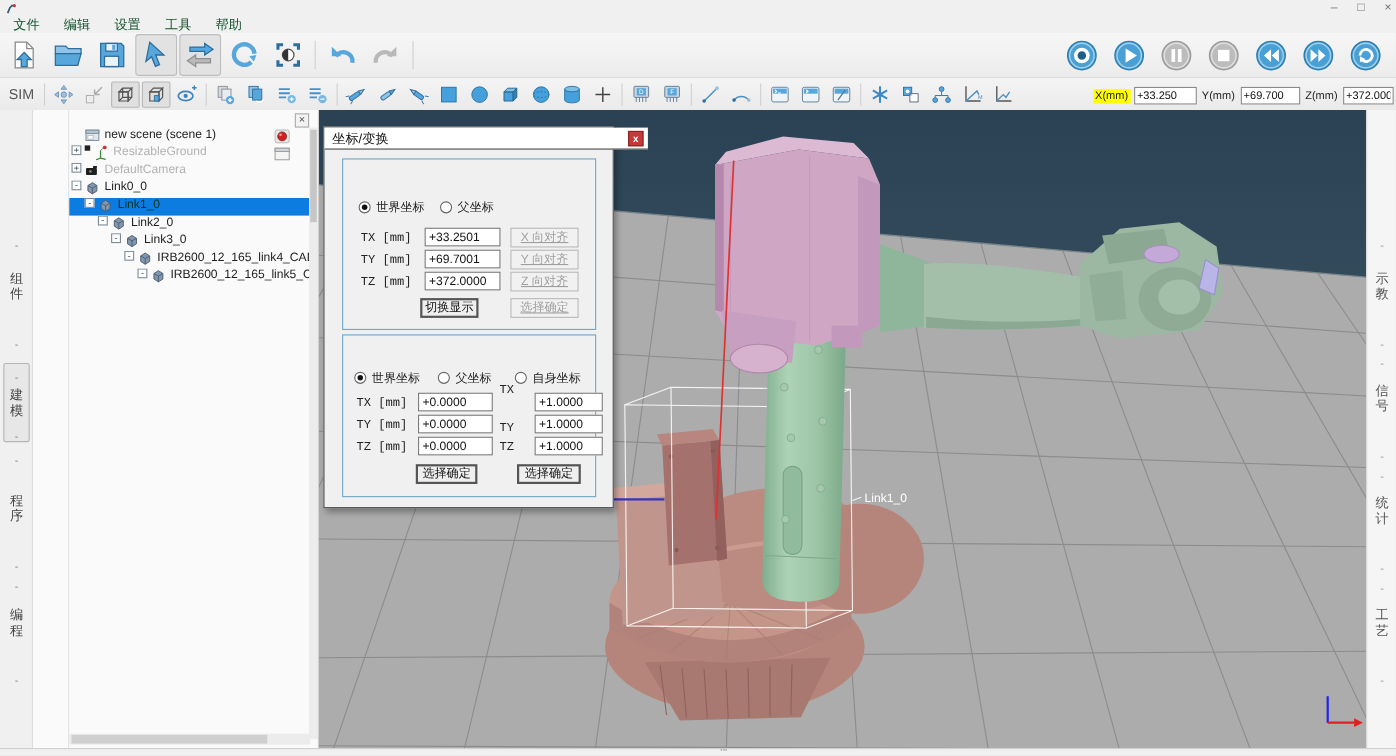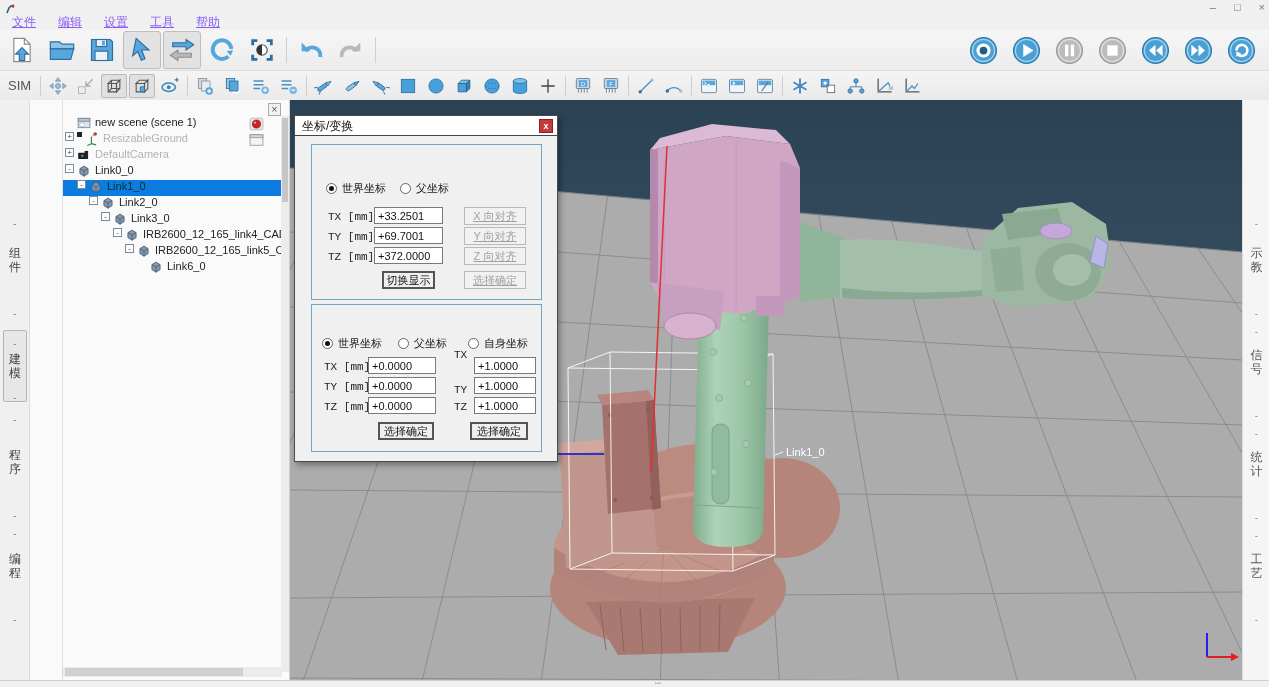--- a/index.html
+++ b/index.html
@@ -4,21 +4,21 @@
 <style>
   html,body{margin:0;padding:0;background:#d8d8d8;}
   *{box-sizing:border-box;font-family:"Liberation Sans","DejaVu Sans",sans-serif;}
   #app{position:relative;width:1269px;height:687px;background:#f0f0f0;overflow:hidden;user-select:none;}
   .abs{position:absolute;}
 
   
   #titlebar{left:0;top:0;width:1269px;height:14px;background:#f0f0f0;}
   #win-controls{right:4px;top:0;height:14px;display:flex;gap:18px;color:#777;font-size:11px;line-height:14px;}
   #menubar{left:0;top:14px;width:1269px;height:16px;background:#f0f0f0;display:flex;gap:14px;padding-left:8px;}
-  .menu-item{font-size:12px;color:#8b5cf6;line-height:16px;padding:0 4px;text-decoration:underline;}
+  .menu-item{font-size:12px;color:#14532d;line-height:16px;padding:0 4px;}
 
   
   #toolbar-main{left:0;top:30px;width:1269px;height:41px;background:linear-gradient(#f6f6f6,#ececec);border-bottom:1px solid #dcdcdc;display:flex;align-items:center;padding-left:2px;}
   #toolbar-sim{left:0;top:71px;width:1269px;height:29px;background:linear-gradient(#f4f4f4,#eaeaea);display:flex;align-items:center;padding-left:6px;}
   .tbtn{width:38px;height:38px;display:flex;align-items:center;justify-content:center;border-radius:3px;margin:0 1px;flex:none;}
   .tbtn .ticon{width:28px;height:28px;display:block;}
   .tbtn.pressed{background:#e2e2e2;border:1px solid #bdbdbd;}
   .sbtn{width:26px;height:24px;display:flex;align-items:center;justify-content:center;border-radius:2px;margin:0 1px;flex:none;}
   .sbtn .ticon{width:20px;height:20px;display:block;}
   .sbtn.pressed{background:#e0e0e0;border:1px solid #b8b8b8;}
@@ -65,30 +65,30 @@
   #tree-hscroll{position:absolute;left:0;bottom:3px;width:219px;height:10px;background:#ececec;}
   #tree-hthumb{position:absolute;left:2px;top:1px;width:178px;height:8px;background:#cfcfcf;}
 
   
   #viewport{left:290px;top:100px;width:952px;height:580px;}
   #bottom-strip{left:0;top:680px;width:1269px;height:7px;background:#f0f0f0;border-top:1px solid #d0d0d0;}
   #grip{left:648px;top:682px;width:20px;height:3px;color:#aaa;font-size:6px;line-height:3px;text-align:center;}
 
   
   #dialog{left:294px;top:115px;width:264px;height:347px;background:#f0f0f0;border:1px solid #4a4a4a;box-shadow:2px 3px 6px rgba(0,0,0,.35);}
-  #dlg-title{position:absolute;left:0;top:0;width:262px;height:20px;background:#fff;border-bottom:1px solid #444;}
+  #dlg-title{position:absolute;left:0;top:0;width:294px;height:20px;background:#fff;border-bottom:1px solid #444;}
   #dlg-title span{font-size:12px;color:#111;line-height:20px;margin-left:7px;}
   #dlg-close{position:absolute;right:4px;top:3px;width:14px;height:14px;background:#c23b3b;border:1px solid #8e2020;color:#fff;font-size:9px;line-height:12px;text-align:center;font-weight:bold;}
   .grp{position:absolute;left:16px;width:231px;border:1px solid #6fa6c6;}
   .grp-head{position:absolute;left:0;top:10px;width:100%;text-align:center;font-size:12px;color:#222;}
   .rad{position:absolute;display:flex;align-items:center;gap:5px;font-size:11px;color:#222;}
   .rb{width:11px;height:11px;border-radius:50%;border:1px solid #666;background:#fff;flex:none;}
   .rb.on::after{content:'';display:block;width:5px;height:5px;margin:2px;border-radius:50%;background:#111;}
   .flabel{position:absolute;font-size:11px;color:#222;font-family:"Liberation Mono","DejaVu Sans Mono",monospace;}
-  .finput{position:absolute;height:17px;border:1px solid #7a7a7a;background:#fff;font-size:11px;padding:0 3px;color:#111;}
+  .finput{position:absolute;height:17px;border:1px solid #7a7a7a;background:#fff;font-size:11px;padding:0 3px;color:#111;margin-left:12px;}
   .dlgbtn{position:absolute;height:18px;background:#efefef;border:1px solid #707070;font-size:11px;color:#111;text-align:center;line-height:16px;}
   .dlgbtn.dis{color:#9f9f9f;border-color:#b9b9b9;background:#f1f1f1;text-decoration:underline;}
   .dlgbtn.def{border:2px solid #555;line-height:14px;}
 </style>
 </head>
 <body>
 
 <div id="app">
 
   <div class="abs" id="titlebar">
@@ -439,20 +439,28 @@
             <text x="18" y="17" font-size="6" fill="#4a90c4">M</text>
           </svg></span>
       </div>
       <div class="sbtn">
         <span class="ticon"><svg viewBox="0 0 24 24" width="100%" height="100%">
             <path d="M5 3v16h16" fill="none" stroke="#555" stroke-width="1.5"></path>
             <path d="M5 19l7-7 3 3 4-6" fill="none" stroke="#4a90c4" stroke-width="1.5"></path>
           </svg></span>
       </div>
     </div>
+  <div class="abs" id="coord-bar">
+    <span class="coord-label hl">X(mm)</span>
+    <input class="coord-input" style="width: 57px;" readonly="" value="+33.250">
+    <span class="coord-label">Y(mm)</span>
+    <input class="coord-input" style="width: 54px;" readonly="" value="+69.700">
+    <span class="coord-label">Z(mm)</span>
+    <input class="coord-input" style="width: 46px;" readonly="" value="+372.000">
+  </div>
 
   <div class="abs" id="left-tabs">
       <div class="vtab-dash" style="top: 118px;">-</div>
       <div class="vtab-label" style="top: 146px;">
         <span>组</span>
         <span>件</span>
       </div>
       <div class="vtab-dash" style="top: 208px;">-</div>
       <div class="vtab-box" style="top: 230px; height: 72px;"></div>
       <div class="vtab-dash" style="top: 238px;">-</div>
@@ -838,30 +846,20 @@
         <div class="trow" style="padding-left: 62px;">
           <span class="texp">-</span>
           <span class="ticon-s">
             <svg viewBox="0 0 24 24" width="100%" height="100%">
               <path d="M5 8l7-4.5L19 8v8.5L12 21l-7-4.5z" fill="#8296ae" stroke="#4a5c70" stroke-width="1.4"></path>
               <path d="M5 8l7 4 7-4M12 12v9" stroke="#4a5c70" stroke-width="1.4" fill="none"></path>
             </svg>
           </span>
           <span class="tlabel">IRB2600_12_165_link5_CAD_02_</span>
         </div>
-        <div class="trow" style="padding-left: 74px;">
-          <span style="width: 12px; flex: 0 0 auto;"></span>
-          <span class="ticon-s">
-            <svg viewBox="0 0 24 24" width="100%" height="100%">
-              <path d="M5 8l7-4.5L19 8v8.5L12 21l-7-4.5z" fill="#8296ae" stroke="#4a5c70" stroke-width="1.4"></path>
-              <path d="M5 8l7 4 7-4M12 12v9" stroke="#4a5c70" stroke-width="1.4" fill="none"></path>
-            </svg>
-          </span>
-          <span class="tlabel">Link6_0</span>
-        </div>
       </div>
     <div id="tree-vscroll">
         <div id="tree-vthumb"></div>
       </div>
     <div id="tree-hscroll">
         <div id="tree-hthumb"></div>
       </div>
   </div>
 
   <div class="abs" id="dialog">

